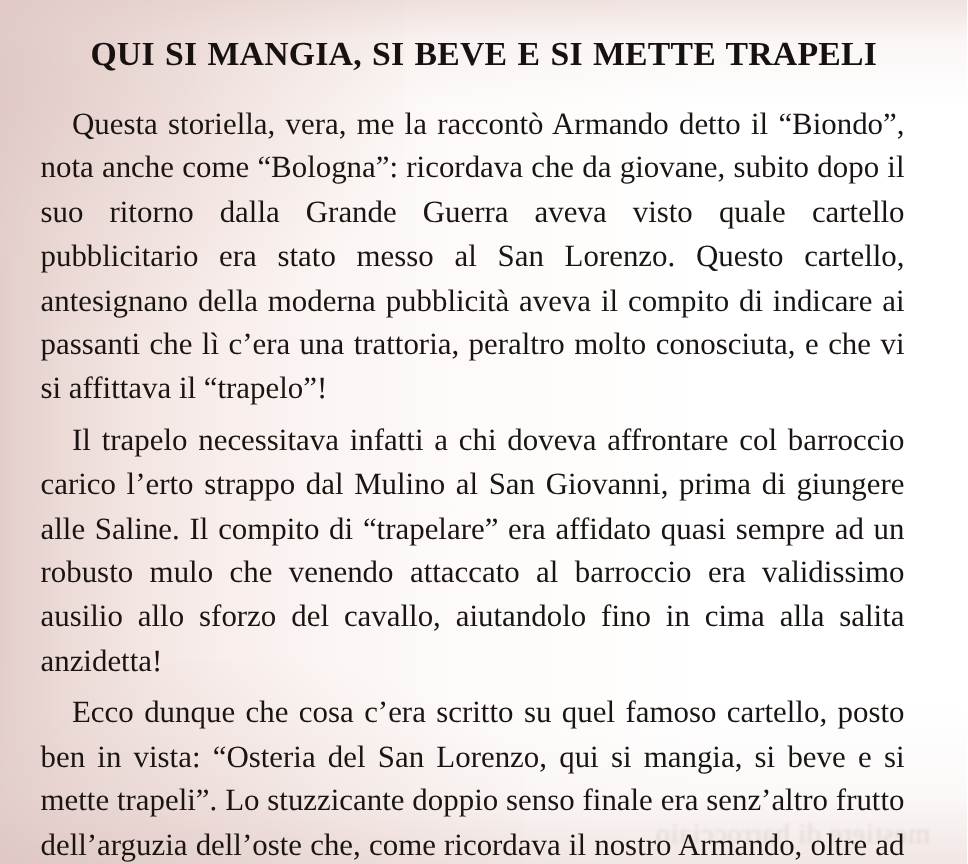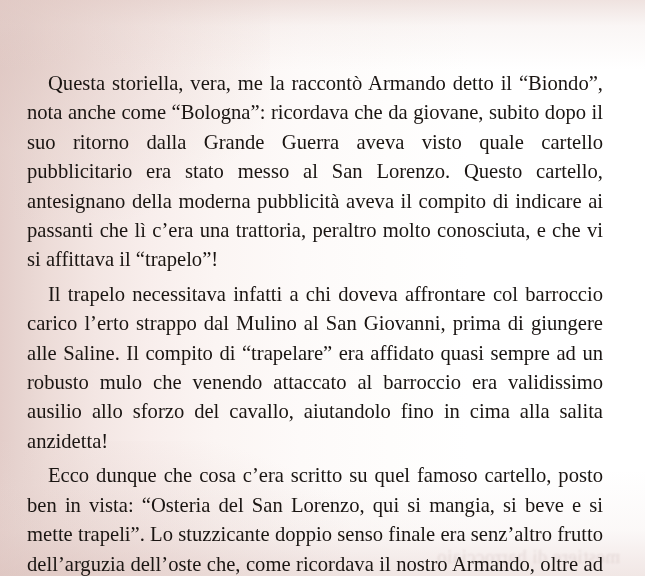--- a/index.html
+++ b/index.html
@@ -160,20 +160,21 @@
 
   <div class="scan-tint-horizontal"></div>
   <div class="scan-corner-glow"></div>
   <div class="scan-bottom-glow"></div>
   <div class="scan-tint-vertical"></div>
 
   <div class="bleed-through">mestiere di barrocciaio</div>
 
   <div class="content ink-soften">
 
+    <h1 class="doc-title">QUI SI MANGIA, SI BEVE E SI METTE TRAPELI</h1>
 
     <div class="body-text">
 
       <p>
         <span>Questa storiella, vera, me la raccontò Armando detto il “Biondo”, nota anche come “Bologna”: ricordava che da giovane, subito dopo il suo ritorno dalla Grande Guerra aveva visto quale cartello pubblicitario era stato messo al San Lorenzo. Questo cartello, antesignano della moderna pubblicità aveva il compito di indicare ai passanti che lì c’era una trattoria, peraltro molto conosciuta, e che vi si affittava il “trapelo”!</span>
       </p>
 
       <p>
         <span>Il trapelo necessitava infatti a chi doveva affrontare col barroccio carico l’erto strappo dal Mulino al San Giovanni, prima di giungere alle Saline. Il compito di “trapelare” era affidato quasi sempre ad un robusto mulo che venendo attaccato al barroccio era validissimo ausilio allo sforzo del cavallo, aiutandolo fino in cima alla salita anzidetta!</span>
       </p>

